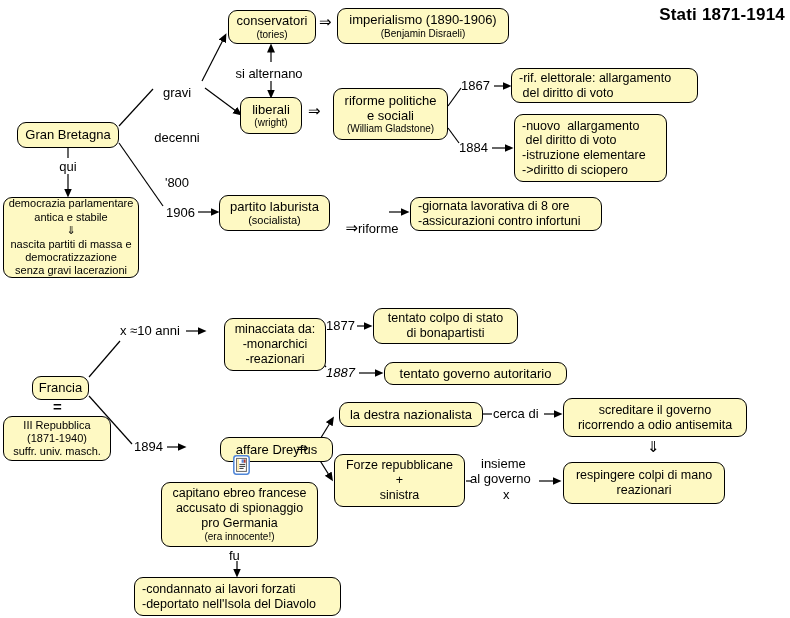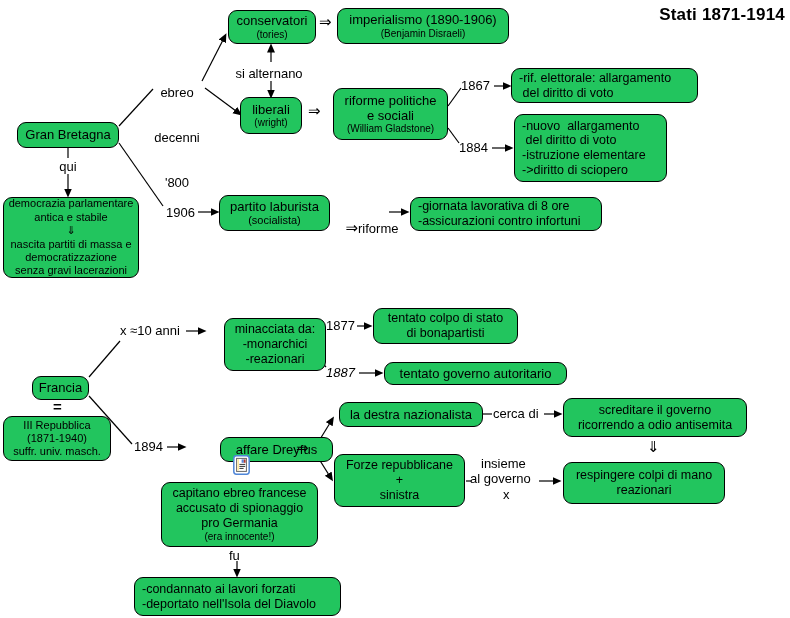--- a/index.html
+++ b/index.html
@@ -2,21 +2,21 @@
 <html><head>
 <meta charset="utf-8">
 <style>
   html,body{margin:0;padding:0;background:#fff;}
   #canvas{
     position:relative;width:790px;height:618px;background:#fff;overflow:hidden;
     font-family:"Liberation Sans", sans-serif;color:#000;
   }
   #wires{position:absolute;left:0;top:0;width:790px;height:618px;}
   .box{
-    position:absolute;background:#22c55e;border:1.4px solid #000;border-radius:9px;
+    position:absolute;background:#fef9c3;border:1.4px solid #000;border-radius:9px;
     display:flex;flex-direction:column;align-items:center;justify-content:center;
     box-sizing:border-box;line-height:1.18;text-align:center;
   }
   .box.left{align-items:flex-start;text-align:left;padding-left:7px;}
   .ln{white-space:pre;}
   .fs13{font-size:13px;}
   .fs125{font-size:12.5px;}
   .fs11{font-size:11px;}
   .fs10{font-size:10px;}
   .lbl{position:absolute;font-size:13px;line-height:1.16;white-space:pre;}
@@ -203,21 +203,21 @@
     <div class="ln fs125">pro Germania</div>
     <div class="ln fs10">(era innocente!)</div>
   </div>
 
   <div class="box left" style="left:134px;top:577px;width:207px;height:39px;">
     <div class="ln fs125">-condannato ai lavori forzati</div>
     <div class="ln fs125">-deportato nell'Isola del Diavolo</div>
   </div>
 
   <div class="lbl center tight" style="left:148px;top:55px;width:58px;">
-    <div>ebreo</div>
+    <div>gravi</div>
     <div>decenni</div>
     <div>'800</div>
   </div>
 
   <div class="lbl center onwire" style="left:230px;top:66px;width:78px;">si alternano</div>
 
   <div class="lbl sym" style="left:319px;top:13px;">⇒</div>
   <div class="lbl sym" style="left:308px;top:102px;">⇒</div>
 
   <div class="lbl" style="left:461px;top:78px;">1867</div>

